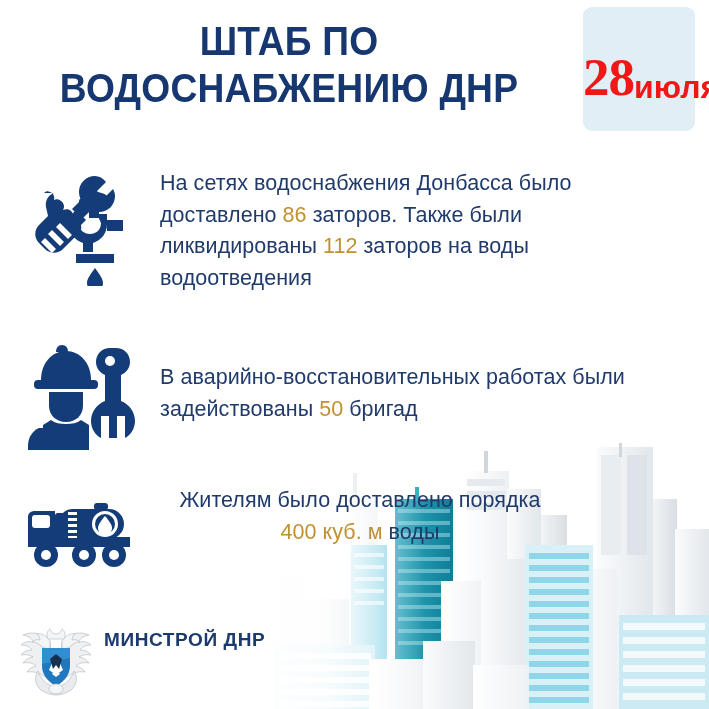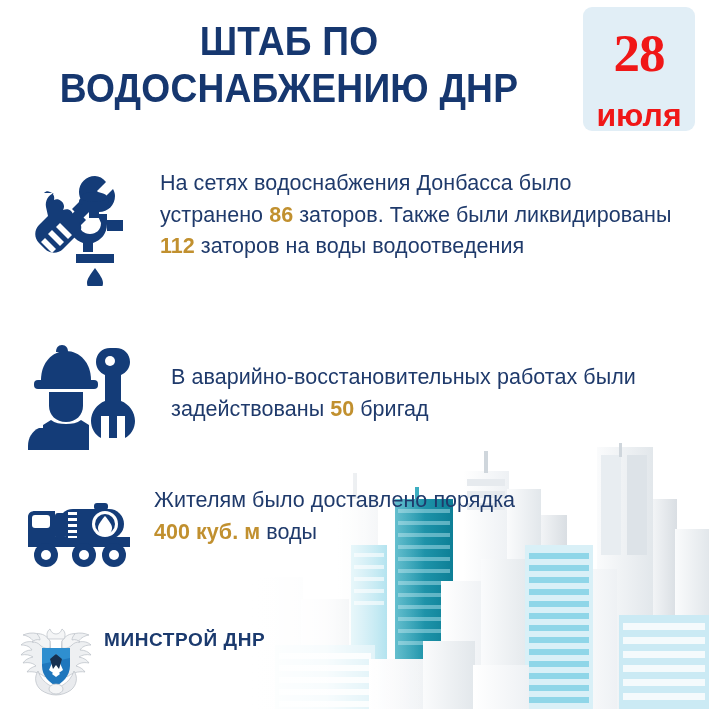--- a/index.html
+++ b/index.html
@@ -44,23 +44,22 @@
   
   #date-badge {
     position: absolute;
     left: 583px;
     top: 7px;
     width: 112px;
     height: 124px;
     background: #e1eef6;
     border-radius: 9px;
     display: flex;
-    flex-direction: column;
     align-items: center;
-    justify-content: flex-end;
+    justify-content: flex-start;
     padding-top: 16px;
     box-sizing: border-box;
   }
   #date-day {
     color: #f01717;
     font-size: 53px;
     font-weight: bold;
     line-height: 1;
     letter-spacing: -1px;
     font-family: "Liberation Serif", serif;
@@ -105,34 +104,34 @@
     justify-content: center;
   }
   .body-text {
     color: #1f3a6b;
     font-size: 21.5px;
     line-height: 1.47;
     letter-spacing: 0.05px;
   }
   .num {
     color: #c1902f;
-    font-weight: bold;
+    font-weight: normal;
   }
 
   #row1 { left: 18px;  top: 168px; width: 680px; }
   #row1 .icon-wrap { width: 124px; }
   #row1 .body-text { margin-left: 18px; width: 520px; }
 
-  #row2 { left: 18px;  top: 338px; width: 680px; gap: 11px; }
+  #row2 { left: 18px;  top: 338px; width: 680px; }
   #row2 .icon-wrap { width: 124px; }
   #row2 .body-text { margin-left: 18px; width: 520px; padding-top: 24px; }
 
   #row3 { left: 18px;  top: 485px; width: 560px; }
   #row3 .icon-wrap { width: 124px; padding-top: 8px; }
-  #row3 .body-text { margin-left: 12px; width: 400px; }
+  #row3 .body-text { margin-left: 18px; width: 400px; text-align: center; }
 
   
   #footer {
     position: absolute;
     left: 20px;
     bottom: 10px;
     display: flex;
     align-items: flex-start;
   }
   #footer-label {
@@ -293,21 +292,21 @@
           <rect x="58" y="30" width="30" height="7" rx="3.5"></rect>
           <ellipse cx="73" cy="29" rx="13" ry="5"></ellipse>
           <rect x="86" y="52" width="16" height="11"></rect>
           <rect x="55" y="86" width="38" height="9"></rect>
 
           <path d="M74 100 c-5 7-8 11-8 15 0 5 4 8 8 8 s8-3 8-8 c0-4-3-8-8-15z"></path>
         </g>
       </svg>
     </div>
     <div class="body-text">
-      <span>На сетях водоснабжения  Донбасса было устранено </span><span class="num">86</span><span> заторов. Также были ликвидированы </span><span class="num">112</span><span> заторов на воды водоотведения</span>
+      <span>На сетях водоснабжения  Донбасса было доставлено </span><span class="num">86</span><span> заторов. Также были ликвидированы </span><span class="num">112</span><span> заторов на воды водоотведения</span>
     </div>
   </div>
 
   <div class="row" id="row2">
     <div class="icon-wrap">
       <svg width="112" height="112" viewBox="0 0 112 112" aria-hidden="true">
         <g fill="#143c78">
 
           <path d="M17 42 c0-17 11-29 25-29 s25 12 25 29 z"></path>
           <rect x="10" y="42" width="64" height="9" rx="4"></rect>

